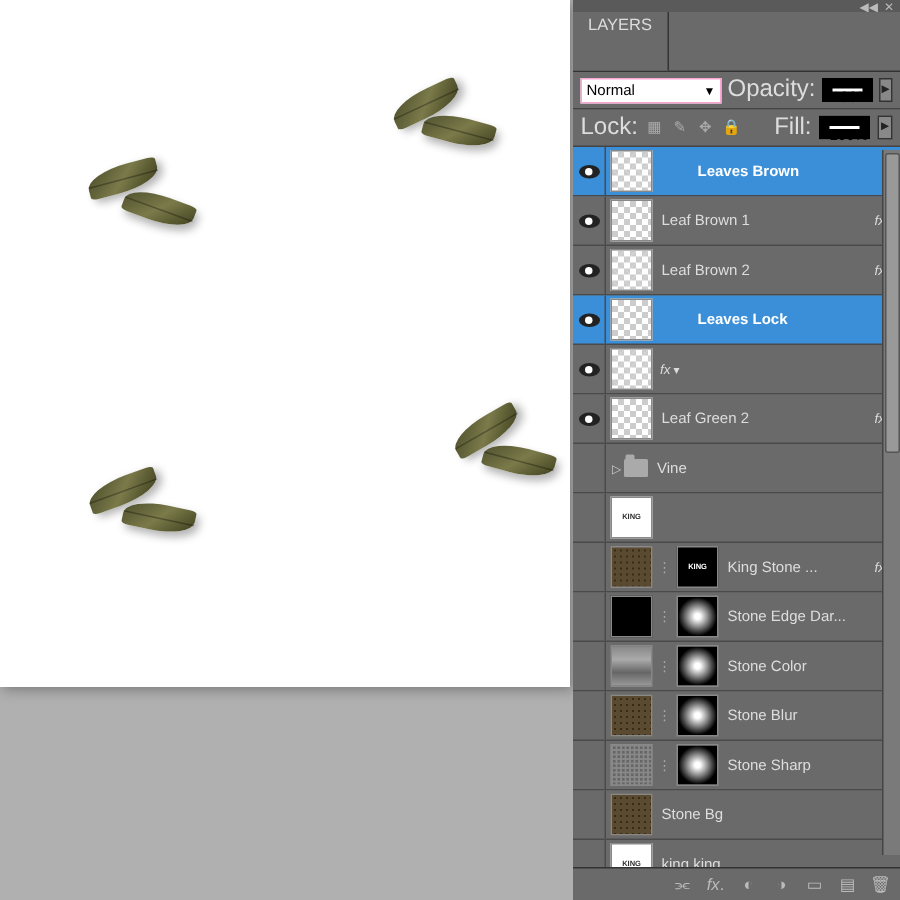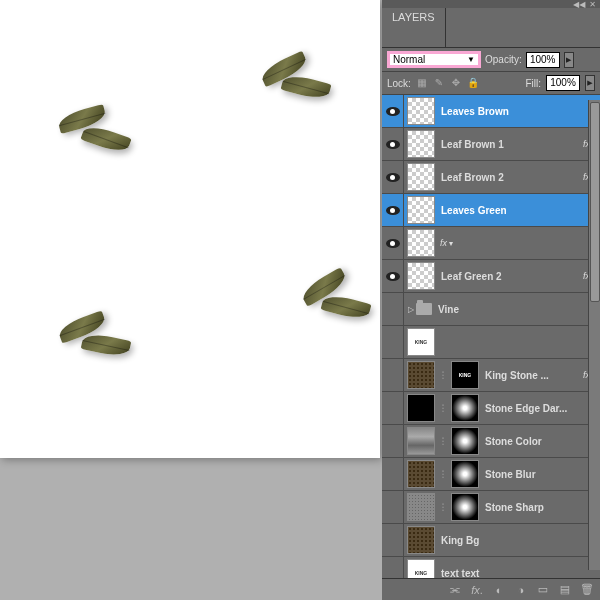--- a/index.html
+++ b/index.html
@@ -10,45 +10,45 @@
 .leaf::after { content:''; position:absolute; left:0; top:50%; width:100%; height:1px; background:rgba(0,0,0,0.3); }
 
 .panel { position: absolute; right: 0; top: 0; width: 218px; height: 600px; background: #5a5a5a; display: flex; flex-direction: column; }
 .panel-header-bar { height: 8px; background: #5a5a5a; display:flex; justify-content:flex-end; align-items:center; padding:0 4px; gap:4px;}
 .panel-header-bar span { font-size:8px; color:#bbb; cursor:pointer;}
 .tabs { display: flex; background: #6a6a6a; height: 40px; border-bottom:1px solid #333;}
 .tab { padding: 3px 10px; font-size: 11px; color: #ddd; background: #5a5a5a; border-right:1px solid #333;}
 .tab.active { background: #6a6a6a; }
 
 .blend-row { display: flex; align-items: center; padding: 3px 5px; background: #6a6a6a; gap:4px; border-bottom:1px solid #444;}
-.blend-select { flex:0 0 94px; height: 17px; background: #fff; font-size: 10px; border:3px solid #f9a8d4; padding:0 3px; display:flex; align-items:center; justify-content:space-between;}
-.label-sm { font-size: 10px; color: #ddd; }
-.val-box { width: 34px; height: 16px; background: #fff; font-size: 10px; text-align: center; border:1px solid #000000; line-height:14px;}
+.blend-select { flex:0 0 94px; height: 17px; background: #fff; font-size: 10px; border:1px solid #f9a8d4; padding:0 3px; display:flex; align-items:center; justify-content:space-between;}
+.label-sm { font-size: 16px; color: #ddd; }
+.val-box { width: 34px; height: 16px; background: #fff; font-size: 10px; text-align: center; border:7px solid #000000; line-height:14px;}
 .arrow-btn { width:10px; height:16px; background:#888; border:1px solid #333; font-size:7px; text-align:center; line-height:14px; color:#222;}
 
 .lock-row { display: flex; align-items: center; padding: 3px 5px; background: #6a6a6a; gap:5px; border-bottom:1px solid #444;}
 .lock-icon { width:12px; height:12px; font-size:10px; color:#aaa; text-align:center;}
 
 .layers-list { flex:1; overflow-y:auto; background:#6a6a6a; }
 .layer-row { display:flex; align-items:center; height:33px; border-bottom:1px solid #4a4a4a; background:#6a6a6a; }
 .layer-row.selected { background:#3b8fd9; }
 .vis-col { width:22px; height:100%; display:flex; align-items:center; justify-content:center; border-right:1px solid #4a4a4a;}
 .eye { width:14px; height:9px; background:#222; border-radius:50%; position:relative;}
 .eye::after { content:''; position:absolute; left:4px; top:2px; width:5px; height:5px; background:#fff; border-radius:50%;}
 .thumb { width:28px; height:28px; margin:0 3px; border:1px solid #888; background:#fff; flex-shrink:0; position:relative;}
 .checker { background-image: linear-gradient(45deg,#ccc 25%,transparent 25%),linear-gradient(-45deg,#ccc 25%,transparent 25%),linear-gradient(45deg,transparent 75%,#ccc 75%),linear-gradient(-45deg,transparent 75%,#ccc 75%); background-size:8px 8px; background-position:0 0,0 4px,4px -4px,-4px 0; }
 .thumb.black { background:#000; }
 .thumb.radial { background: radial-gradient(circle at 50% 50%, #fff 10%, #000 70%); }
 .thumb.texture { background: #5a4a32; background-image: radial-gradient(#3a2a12 1px, transparent 1px); background-size:4px 4px; }
 .thumb.gray-tex { background: #888; background-image: radial-gradient(#666 1px, transparent 1px); background-size:3px 3px; }
 .thumb.kingtxt { background:#fff; font-size:5px; display:flex; align-items:center; justify-content:center; color:#333; font-weight:bold;}
 .thumb.kingblk { background:#000; font-size:5px; display:flex; align-items:center; justify-content:center; color:#fff; font-weight:bold;}
 .thumb.stonecolor { background:linear-gradient(#888,#aaa,#666,#999);}
-.layer-name { font-size:10px; color:#ddd; flex:1; padding-left:3px; white-space:nowrap; overflow:hidden;font-weight:bold;}
-.layer-row.selected .layer-name { color:#fff; font-weight:bold;}
+.layer-name { font-size:10px; color:#ddd; flex:1; padding-left:3px; white-space:nowrap; overflow:hidden;}
+.layer-row.selected .layer-name { color:#fff; font-weight:bold;margin-left:24px;}
 .fx-badge { font-size:9px; font-style:italic; color:#ddd; padding:0 2px;}
 .fx-arrow { font-size:8px; color:#ddd; padding-right:4px;}
 .link-dot { width:10px; text-align:center; font-size:9px; color:#aaa;}
 .expand-tri { width:9px; font-size:8px; color:#ccc; padding-left:4px;}
 .folder-icon { width:16px; height:12px; background:#aaa; border-radius:1px; margin:0 3px; position:relative;}
 .folder-icon::before { content:''; position:absolute; top:-3px; left:1px; width:6px; height:3px; background:#aaa; border-radius:1px 1px 0 0;}
 
 .panel-footer { height:22px; background:#6a6a6a; border-top:1px solid #333; display:flex; align-items:center; justify-content:flex-end; gap:8px; padding:0 6px;}
 .footer-icon { width:14px; height:14px; font-size:11px; color:#bbb; display:flex; align-items:center; justify-content:center; cursor:pointer;}
 
@@ -122,21 +122,21 @@
         <div class="thumb checker"></div>
         <span class="layer-name">Leaf Brown 2</span>
         <span class="fx-badge">fx</span>
         <span class="fx-arrow">▾</span>
       </div>
       <div class="layer-row selected">
         <div class="vis-col">
           <div class="eye"></div>
         </div>
         <div class="thumb checker"></div>
-        <span class="layer-name">Leaves Green</span>
+        <span class="layer-name">Leaves Lock</span>
       </div>
       <div class="layer-row">
         <div class="vis-col">
           <div class="eye"></div>
         </div>
         <div class="thumb checker"></div>
         <span class="fx-badge">fx</span>
         <span class="fx-arrow">▾</span>
       </div>
       <div class="layer-row">
@@ -191,26 +191,26 @@
       <div class="layer-row">
         <div class="vis-col"></div>
         <div class="thumb gray-tex"></div>
         <span class="link-dot">⋮</span>
         <div class="thumb radial"></div>
         <span class="layer-name">Stone Sharp</span>
       </div>
       <div class="layer-row">
         <div class="vis-col"></div>
         <div class="thumb texture"></div>
-        <span class="layer-name">King Bg</span>
+        <span class="layer-name">Stone Bg</span>
       </div>
       <div class="layer-row">
         <div class="vis-col"></div>
         <div class="thumb kingtxt">KING</div>
-        <span class="layer-name">text text</span>
+        <span class="layer-name">king king</span>
       </div>
     </div>
 
   <div class="panel-footer">
     <span class="footer-icon">⫘</span>
     <span class="footer-icon"><i>fx</i>.</span>
     <span class="footer-icon">◐</span>
     <span class="footer-icon">◑</span>
     <span class="footer-icon">▭</span>
     <span class="footer-icon">▤</span>

